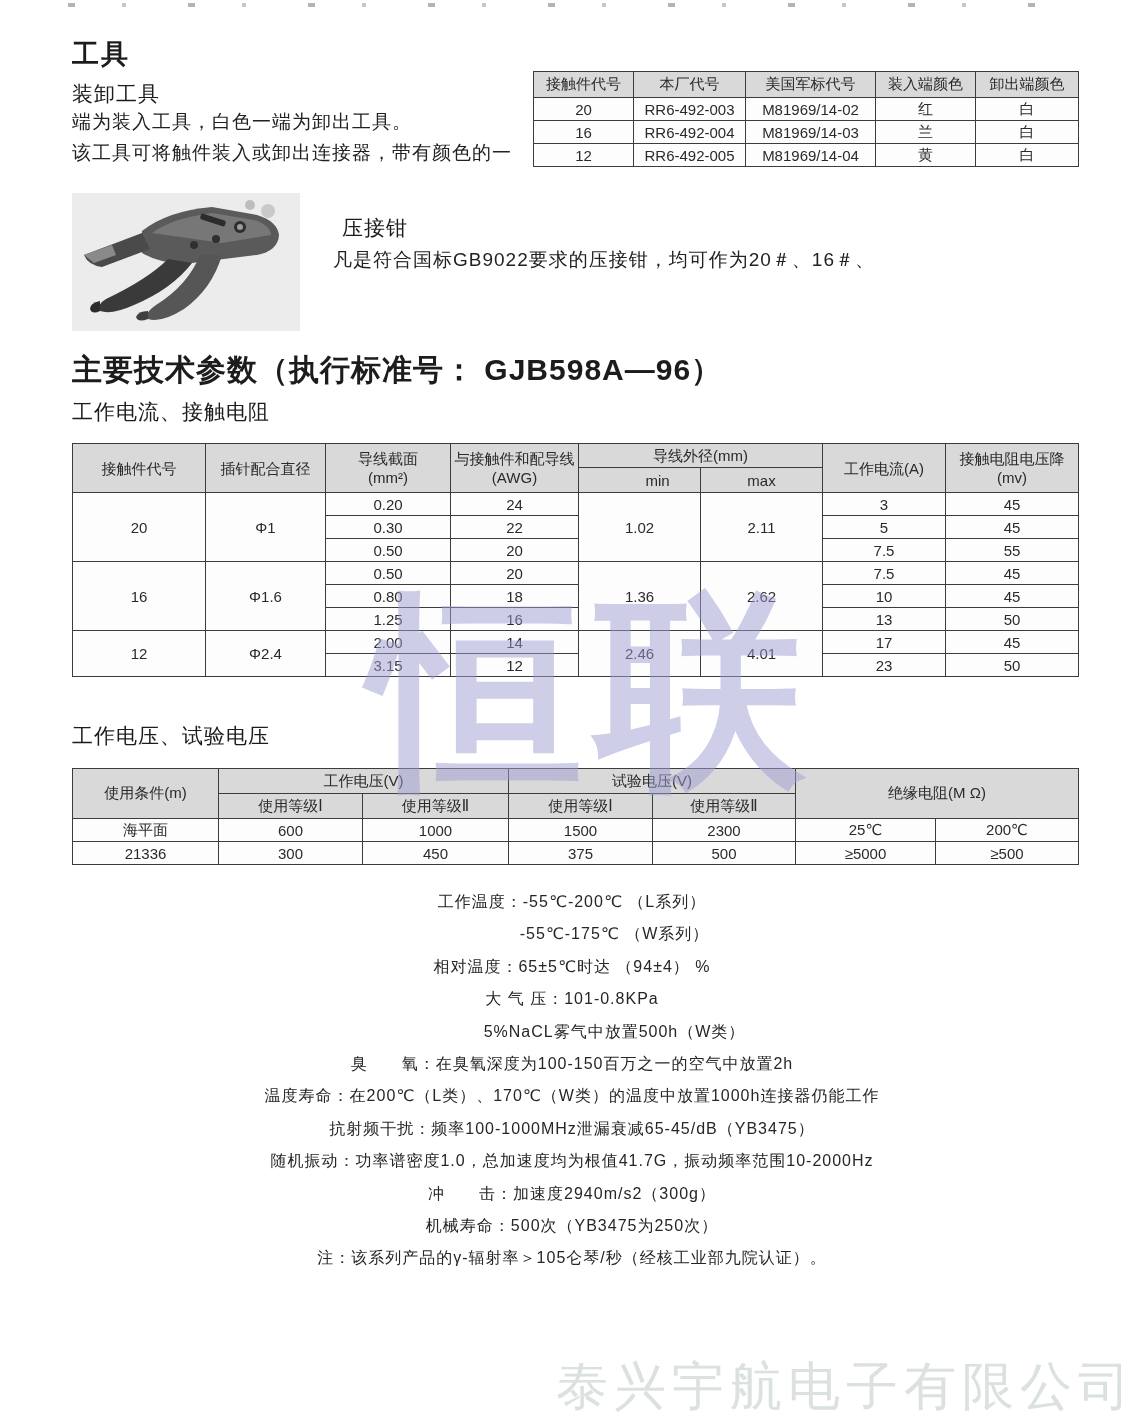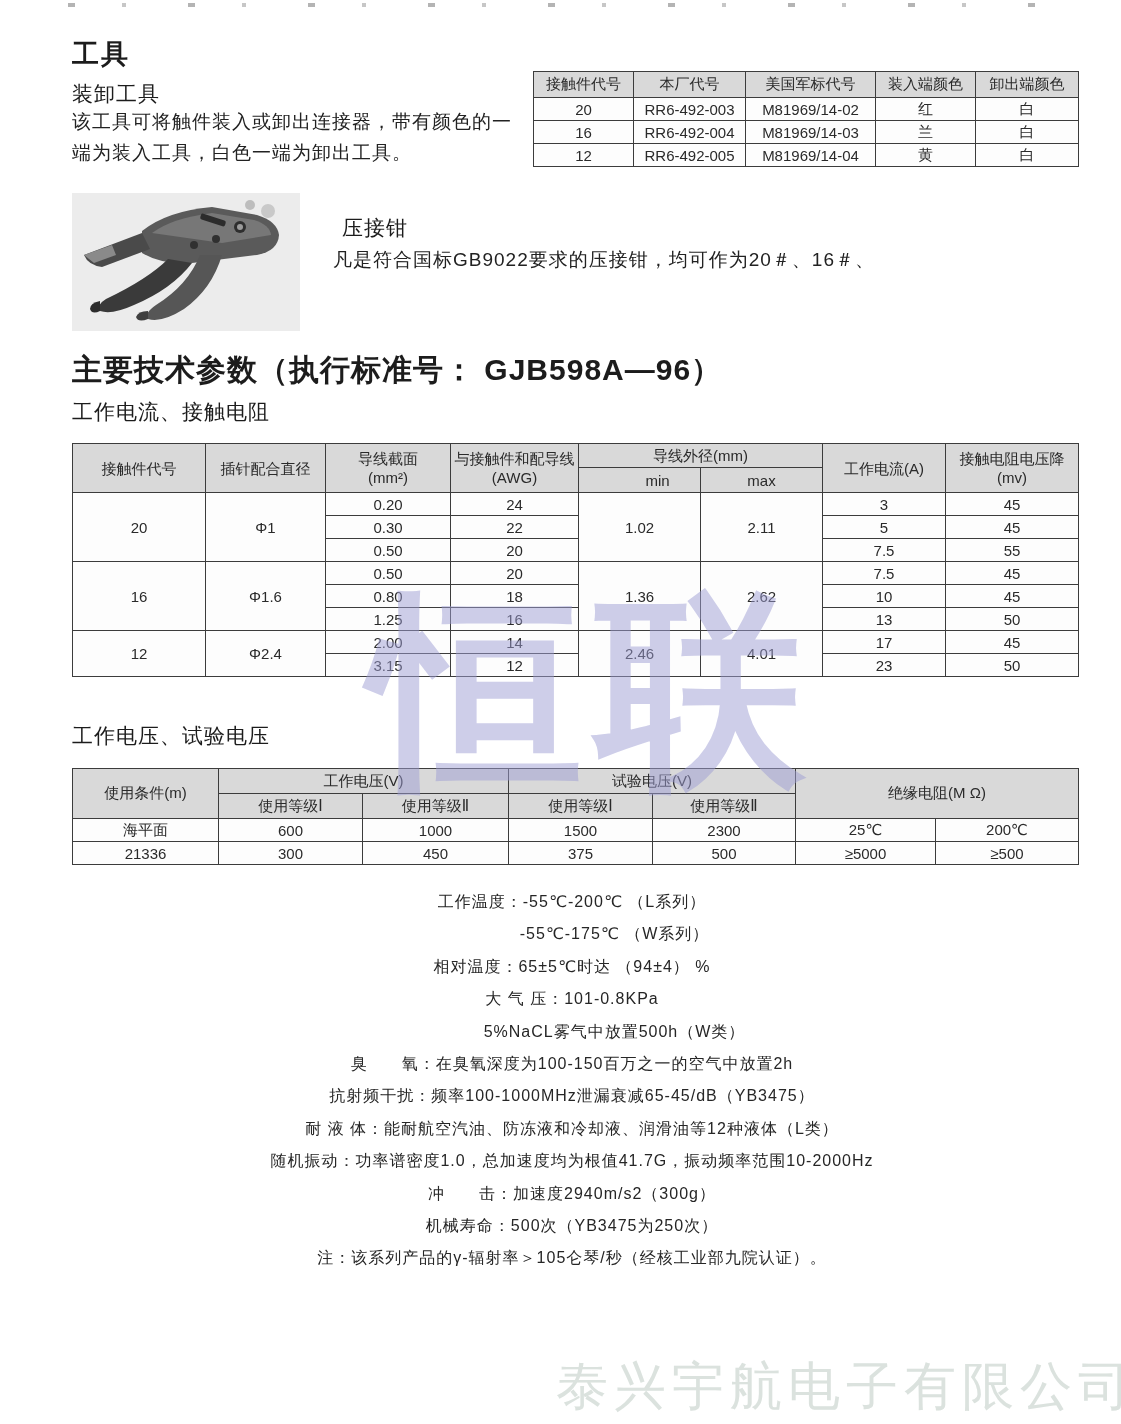--- a/index.html
+++ b/index.html
@@ -46,22 +46,22 @@
 </head>
 <body>
 
 <div class="page">
 
   <div class="abs top-remnant" style="left:68px;top:3px;"></div>
 
   <div class="abs h-tools" style="left:72px;top:36px;">工具</div>
   <div class="abs h-sub" style="left:72px;top:80px;">装卸工具</div>
   <div class="abs body-text" style="left:72px;top:106px;width:470px;">
+    <div>端为装入工具，白色一端为卸出工具。</div>
     <div>该工具可将触件装入或卸出连接器，带有颜色的一</div>
-    <div>端为装入工具，白色一端为卸出工具。</div>
   </div>
 
   <table class="abs t-tools" style="left:533px;top:71px;">
     <colgroup>
         <col style="width:100px">
         <col style="width:112px">
         <col style="width:130px">
         <col style="width:100px">
         <col style="width:103px">
       </colgroup>
@@ -276,22 +276,22 @@
     </tbody>
   </table>
 
   <div class="abs" style="left:72px;top:886px;width:1000px;">
     <div class="spec-line">工作温度：-55℃-200℃ （L系列）</div>
     <div class="spec-line">　　　　　-55℃-175℃ （W系列）</div>
     <div class="spec-line">相对温度：65±5℃时达 （94±4） %</div>
     <div class="spec-line">大 气 压：101-0.8KPa</div>
     <div class="spec-line">　　　　　5%NaCL雾气中放置500h（W类）</div>
     <div class="spec-line">臭　　氧：在臭氧深度为100-150百万之一的空气中放置2h</div>
+    <div class="spec-line">温度寿命：在200℃（L类）、170℃（W类）的温度中放置1000h连接器仍能工作</div>
     <div class="spec-line">抗射频干扰：频率100-1000MHz泄漏衰减65-45/dB（YB3475）</div>
-    <div class="spec-line">耐 液 体：能耐航空汽油、防冻液和冷却液、润滑油等12种液体（L类）</div>
     <div class="spec-line">随机振动：功率谱密度1.0，总加速度均为根值41.7G，振动频率范围10-2000Hz</div>
     <div class="spec-line">冲　　击：加速度2940m/s2（300g）</div>
     <div class="spec-line">机械寿命：500次（YB3475为250次）</div>
     <div class="spec-line">注：该系列产品的γ-辐射率＞105仑琴/秒（经核工业部九院认证）。</div>
   </div>
 
   <div class="abs center-watermark" style="left:372px;top:588px;">恒联</div>
   <div class="abs footer-watermark" style="left:556px;top:1352px;">泰兴宇航电子有限公司</div>
 
 </div>

